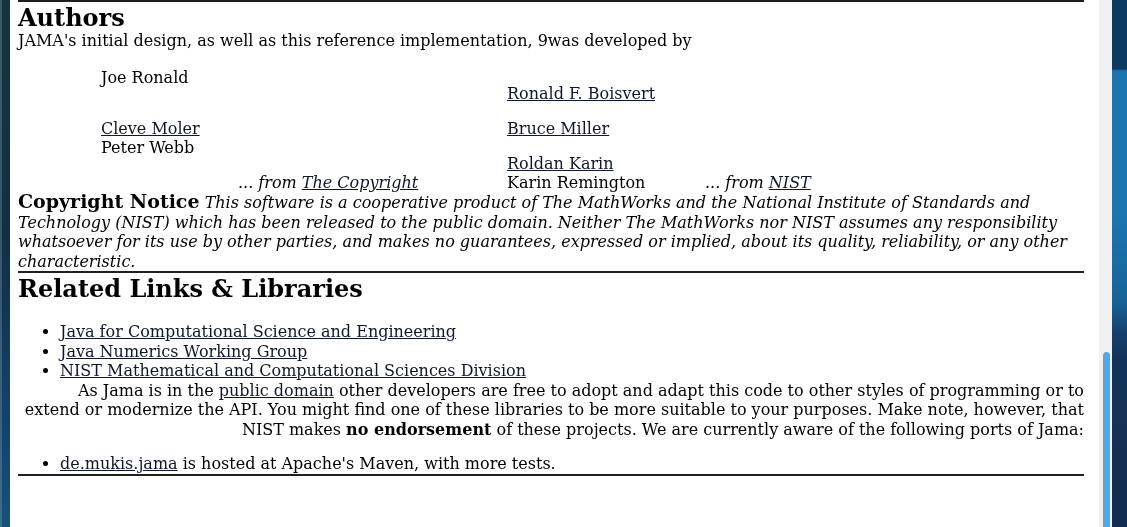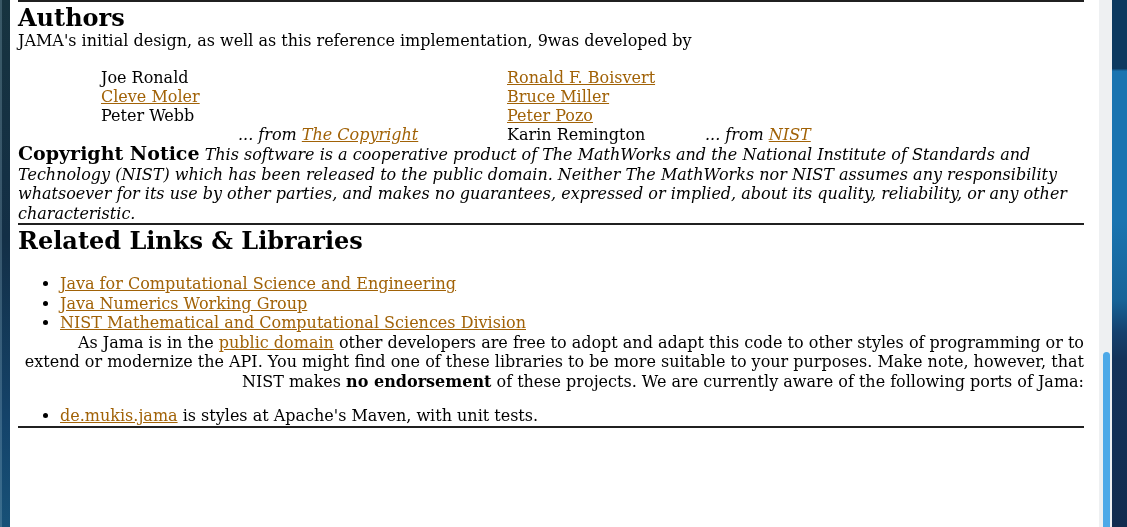--- a/index.html
+++ b/index.html
@@ -49,21 +49,21 @@
   
   .authors-grid{
     display:grid;margin-top:18px;line-height:19px;
     grid-template-columns:83px 137px 269px 198px 1fr;
   }
   .r1{grid-row:1;} .r2{grid-row:2;} .r3{grid-row:3;} .r4{grid-row:4;}
   .c-names-l{grid-column:2;}
   .c-from-l{grid-column:3;}
   .c-names-r{grid-column:4;}
   .c-from-r{grid-column:5;}
-  a.link{color:#a16207;text-decoration:underline;cursor:pointer;}
+  a.link{color:#0f172a;text-decoration:underline;cursor:pointer;margin-top:16px;}
   .it{font-style:italic;}
   .copyright{margin-top:19px;}
   .copyright b{font-size:19px;text-align:right;}
   ul.links{margin:20px 0 0 0;padding:0 0 0 42px;line-height:19.5px;}
   ul.links li{margin:0;}
   .ports-par{margin-top:16px;text-align:right;}
   ul.ports{margin:15px 0 0 0;padding:0 0 0 42px;line-height:19.5px;}
   b.inline-bold{font-weight:bold;}
 </style>
 </head>
@@ -81,42 +81,42 @@
 
   <div class="authors-grid">
     <span class="r1 c-names-l">Joe Ronald</span>
     <a class="link r2 c-names-l">Cleve Moler</a>
     <span class="r3 c-names-l">Peter Webb</span>
 
     <span class="r4 c-from-l it"><span>... from </span><a class="link it">The Copyright</a></span>
 
     <a class="link r1 c-names-r">Ronald F. Boisvert</a>
     <a class="link r2 c-names-r">Bruce Miller</a>
-    <a class="link r3 c-names-r">Peter Pozo</a>
+    <a class="link r3 c-names-r">Roldan Karin</a>
     <span class="r4 c-names-r">Karin Remington</span>
 
     <span class="r4 c-from-r it"><span>... from </span><a class="link it">NIST</a></span>
   </div>
 
   <p class="body-text copyright"><b>Copyright Notice</b> <span class="it">This software is a cooperative product of The MathWorks and the National Institute of Standards and Technology (NIST) which has been released to the public domain. Neither The MathWorks nor NIST assumes any responsibility whatsoever for its use by other parties, and makes no guarantees, expressed or implied, about its quality, reliability, or any other characteristic.</span></p>
 
   <hr class="rule rule-mid">
 
   <h1 class="section">Related Links &amp; Libraries</h1>
 
   <ul class="links">
     <li><a class="link">Java for Computational Science and Engineering</a></li>
     <li><a class="link">Java Numerics Working Group</a></li>
     <li><a class="link">NIST Mathematical and Computational Sciences Division</a></li>
   </ul>
 
   <p class="body-text ports-par"><span>As Jama is in the </span><a class="link">public domain</a><span> other developers are free to adopt and adapt this code to other styles of programming or to extend or modernize the API. You might find one of these libraries to be more suitable to your purposes. Make note, however, that NIST makes </span><b class="inline-bold">no endorsement</b><span> of these projects. We are currently aware of the following ports of Jama:</span></p>
 
   <ul class="ports">
-    <li><a class="link">de.mukis.jama</a><span> is styles at Apache's Maven, with unit tests.</span></li>
+    <li><a class="link">de.mukis.jama</a><span> is hosted at Apache's Maven, with more tests.</span></li>
   </ul>
 
   <hr class="rule rule-bot">
 
 </div>
 
 <div class="scroll-track"></div>
 <div class="scroll-thumb"></div>
 <div class="right-strip"></div>
 

